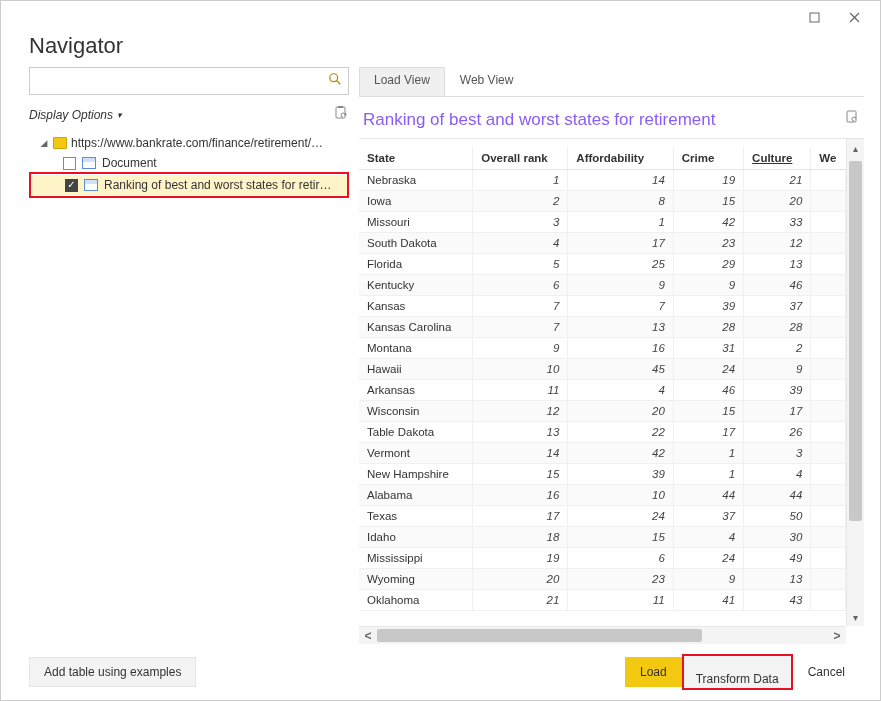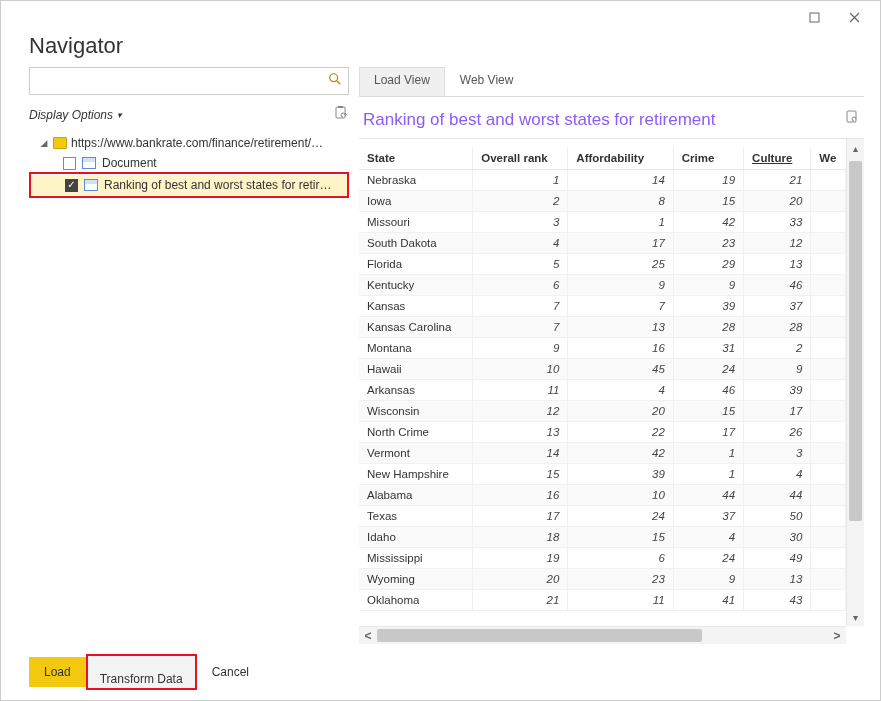--- a/index.html
+++ b/index.html
@@ -251,21 +251,21 @@
                 </tr>
                 <tr>
                   <td class="col-state">Wisconsin</td>
                   <td class="num">12</td>
                   <td class="num">20</td>
                   <td class="num">15</td>
                   <td class="num">17</td>
                   <td class="num"></td>
                 </tr>
                 <tr>
-                  <td class="col-state">North Crime</td>
+                  <td class="col-state">Table Dakota</td>
                   <td class="num">13</td>
                   <td class="num">22</td>
                   <td class="num">17</td>
                   <td class="num">26</td>
                   <td class="num"></td>
                 </tr>
                 <tr>
                   <td class="col-state">Vermont</td>
                   <td class="num">14</td>
                   <td class="num">42</td>
@@ -343,20 +343,23 @@
               <div class="thumb"></div>
             </div>
           <div class="arrow" style="right:0">&gt;</div>
         </div>
       </div>
     </div>
 
   </div>
 
   <div class="footer">
+    <div class="footer-left">
+      <button class="btn-flat ghost">Add table using examples</button>
+    </div>
     <div class="footer-right">
       <button class="btn-flat primary">Load</button>
       <button class="btn-flat ghost hl">Transform Data</button>
       <button class="btn-flat">Cancel</button>
     </div>
   </div>
 
 </div>
 
 </body></html>

